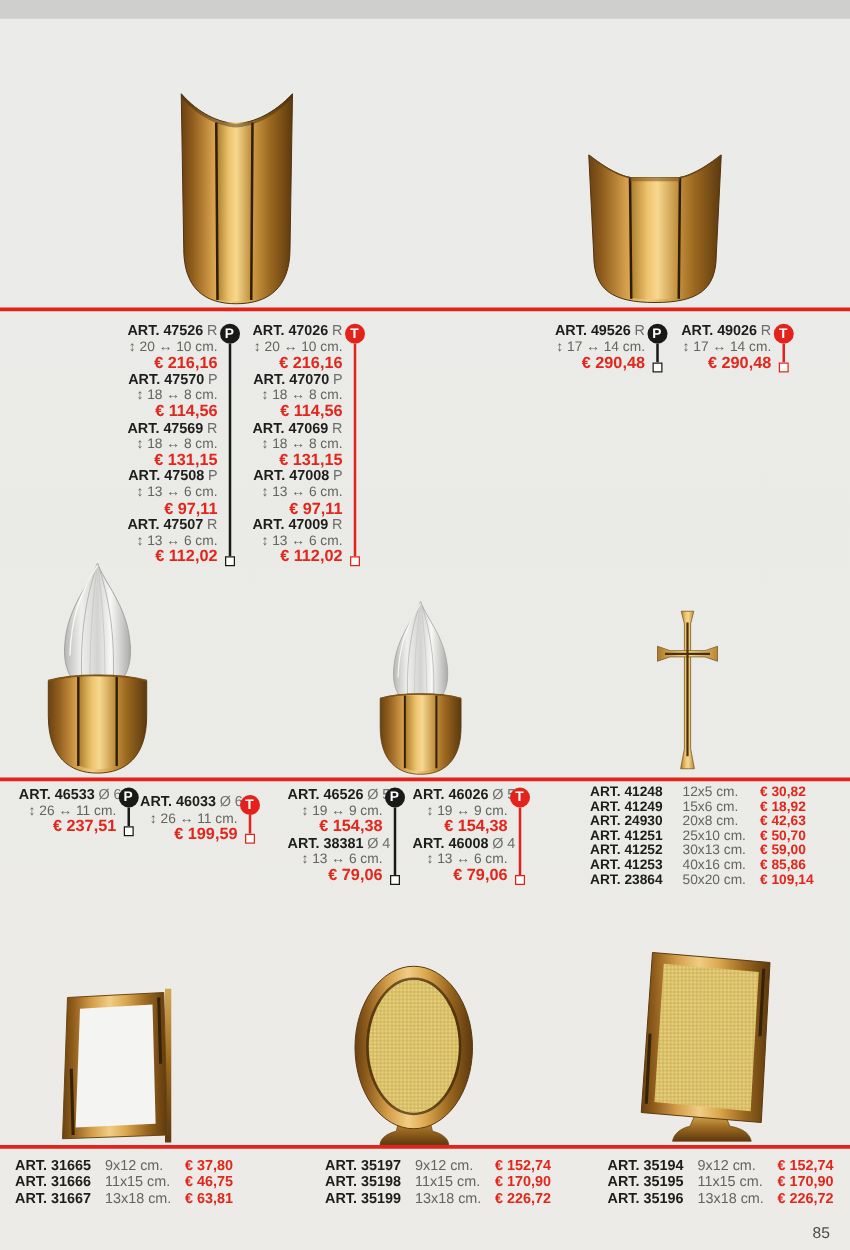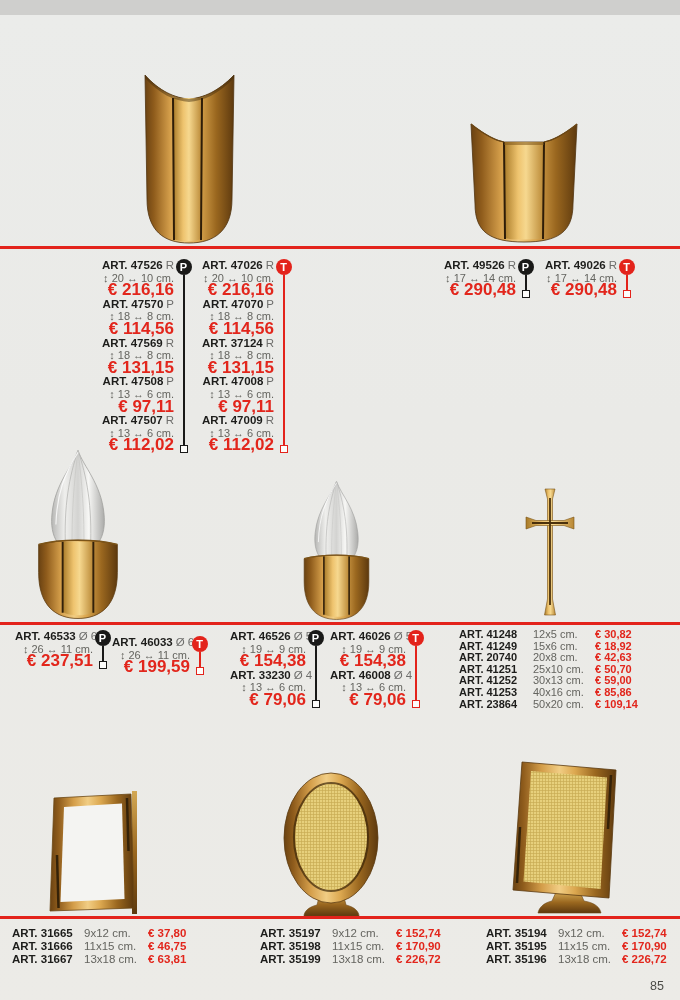--- a/index.html
+++ b/index.html
@@ -11,21 +11,21 @@
   .prod{position:absolute;}
 
   
   .pgroup{position:absolute;display:flex;align-items:flex-start;}
   .pcol{display:flex;align-items:stretch;}
   .entries{width:76px;}
   .entry{text-align:right;margin-bottom:1px;white-space:nowrap;}
   .entry .l1{font-size:11.5px;line-height:12.6px;font-weight:bold;color:#1d1d1b;}
   .entry .sfx{font-weight:normal;color:#6e6e6c;margin-left:3px;}
   .entry .dim{font-size:11px;line-height:12.6px;color:#64645f;}
-  .entry .price{font-size:17px;line-height:12.6px;font-weight:bold;color:#e2261c;}
+  .entry .price{font-size:13px;line-height:12.6px;font-weight:bold;color:#e2261c;}
   .rail{width:19px;display:flex;flex-direction:column;align-items:center;}
   .badge{width:16px;height:16px;border-radius:50%;color:#fff;font-size:11px;font-weight:bold;
          display:flex;align-items:center;justify-content:center;flex:none;}
   .rail .line{width:2px;flex:1;}
   .rail .sq{width:6px;height:6px;border:1.5px solid;background:#fdfdfb;flex:none;}
   .rail.black .badge{background:#191918;}
   .rail.black .line{background:#191918;}
   .rail.black .sq{border-color:#191918;}
   .rail.red .badge{background:#e3231b;}
   .rail.red .line{background:#e3231b;}
@@ -161,21 +161,21 @@
             <div class="price">€ 216,16</div>
           </div>
 
           <div class="entry">
             <div class="l1"><span class="art">ART. 47070</span><span class="sfx">P</span></div>
             <div class="dim">↕ 18 ↔ 8 cm.</div>
             <div class="price">€ 114,56</div>
           </div>
 
           <div class="entry">
-            <div class="l1"><span class="art">ART. 37124</span><span class="sfx">R</span></div>
+            <div class="l1"><span class="art">ART. 47069</span><span class="sfx">R</span></div>
             <div class="dim">↕ 18 ↔ 8 cm.</div>
             <div class="price">€ 131,15</div>
           </div>
 
           <div class="entry">
             <div class="l1"><span class="art">ART. 47008</span><span class="sfx">P</span></div>
             <div class="dim">↕ 13 ↔ 6 cm.</div>
             <div class="price">€ 97,11</div>
           </div>
 
@@ -278,21 +278,21 @@
     <div class="pcol">
       <div class="entries">
 
           <div class="entry">
             <div class="l1"><span class="art">ART. 46526</span><span class="sfx">Ø 5</span></div>
             <div class="dim">↕ 19 ↔ 9 cm.</div>
             <div class="price">€ 154,38</div>
           </div>
 
           <div class="entry">
-            <div class="l1"><span class="art">ART. 33230</span><span class="sfx">Ø 4</span></div>
+            <div class="l1"><span class="art">ART. 38381</span><span class="sfx">Ø 4</span></div>
             <div class="dim">↕ 13 ↔ 6 cm.</div>
             <div class="price">€ 79,06</div>
           </div>
         </div>
       <div class="rail black">
         <div class="badge">P</div>
         <div class="line"></div>
         <div class="sq"></div>
       </div>
     </div>
@@ -312,36 +312,36 @@
           </div>
         </div>
       <div class="rail red">
         <div class="badge">T</div>
         <div class="line"></div>
         <div class="sq"></div>
       </div>
     </div>
   </div>
 
-  <div class="ptable cross-table" style="left:459px;top:614px;width:160px">
+  <div class="ptable cross-table" style="left:472px;top:614px;width:160px">
 
       <div class="trow">
         <span class="art">ART. 41248</span>
         <span class="size">12x5 cm.</span>
         <span class="price">€ 30,82</span>
       </div>
 
       <div class="trow">
         <span class="art">ART. 41249</span>
         <span class="size">15x6 cm.</span>
         <span class="price">€ 18,92</span>
       </div>
 
       <div class="trow">
-        <span class="art">ART. 20740</span>
+        <span class="art">ART. 24930</span>
         <span class="size">20x8 cm.</span>
         <span class="price">€ 42,63</span>
       </div>
 
       <div class="trow">
         <span class="art">ART. 41251</span>
         <span class="size">25x10 cm.</span>
         <span class="price">€ 50,70</span>
       </div>
 

